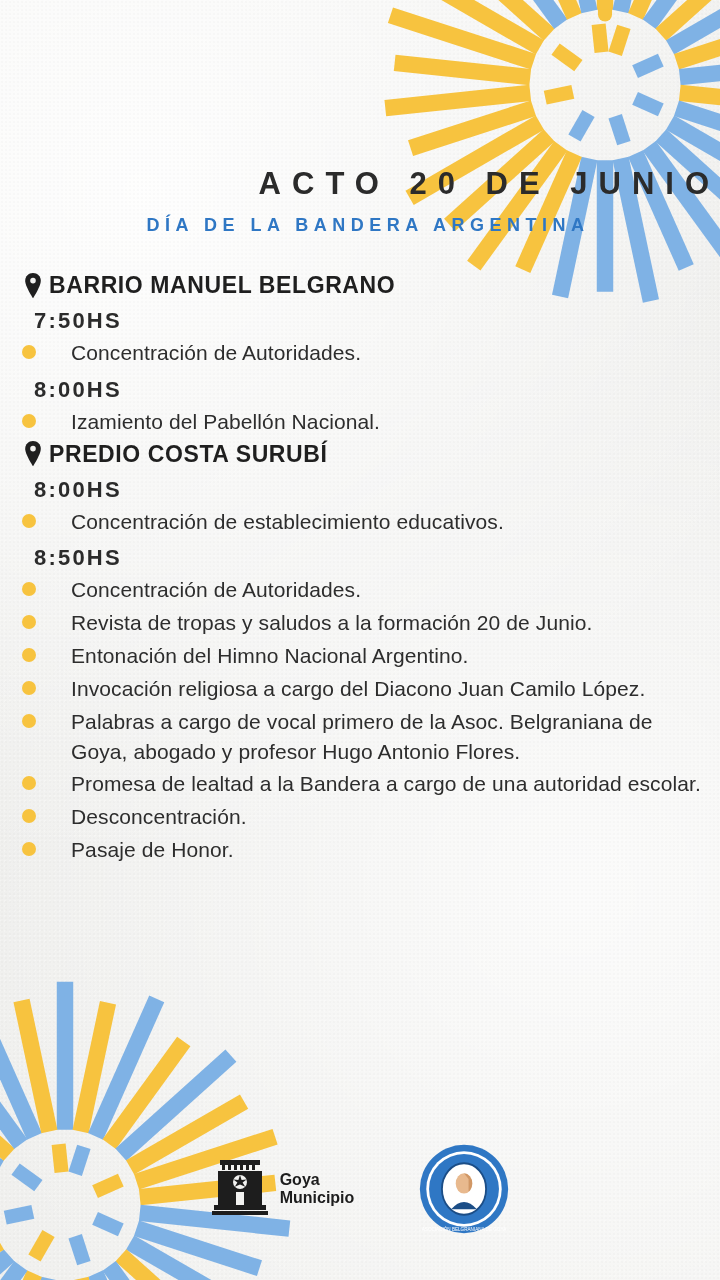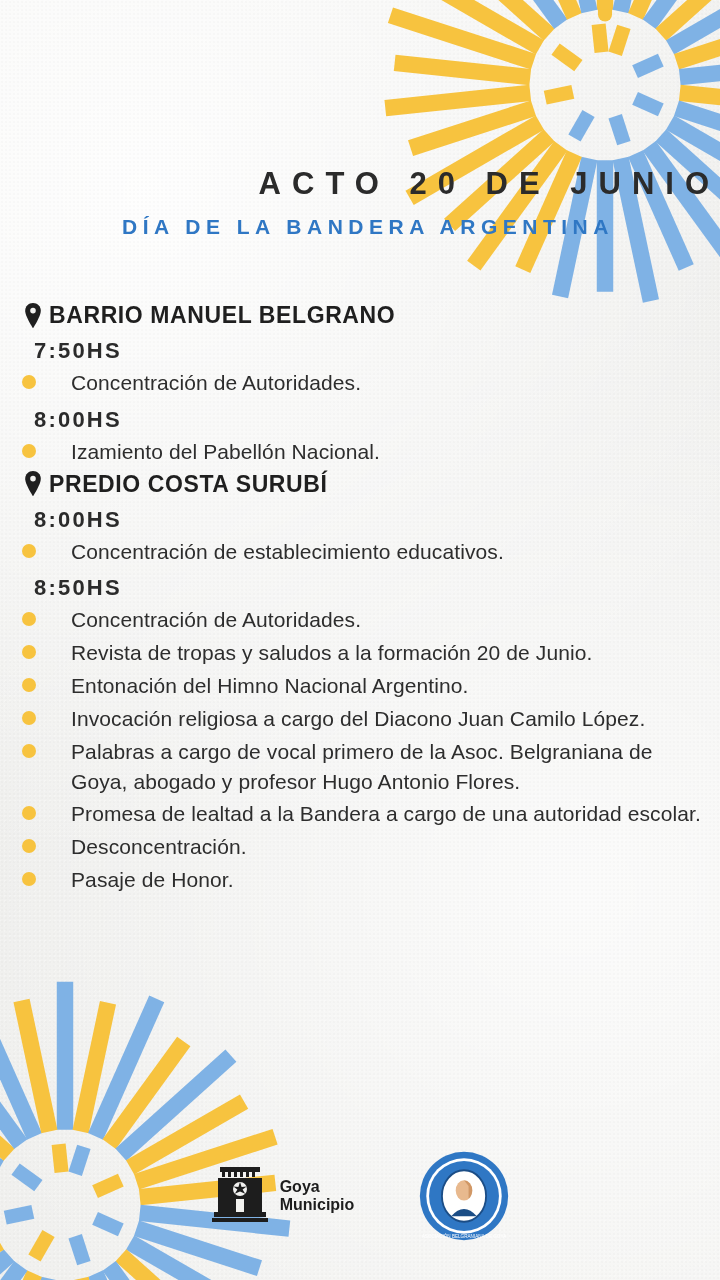--- a/index.html
+++ b/index.html
@@ -66,31 +66,31 @@
     font-size: 31px;
     letter-spacing: 11px;
     font-weight: 700;
     color: #2b2b2b;
     margin: 0;
     padding-left: 11px;
     text-align: right;
   }
   .subtitle {
     margin: 13px 0 0 0;
-    font-size: 21px;
+    font-size: 18px;
     letter-spacing: 5.5px;
     font-weight: 700;
     color: #2f77c4;
     padding-left: 16px;
   }
 
   
   .content {
     position: absolute;
-    top: 298px;
+    top: 268px;
     left: 22px;
     width: 680px;
   }
   .place {
     display: flex;
     align-items: center;
     margin-top: 4px;
     margin-bottom: 6px;
   }
   .place .pin {
@@ -131,21 +131,21 @@
   .item-text {
     font-size: 21px;
     line-height: 1.42;
     color: #2d2d2d;
     letter-spacing: 0.1px;
   }
 
   
   .footer {
     position: absolute;
-    bottom: 38px;
+    bottom: 45px;
     left: 0;
     width: 720px;
     display: flex;
     justify-content: center;
     align-items: center;
     gap: 64px;
   }
   .goya-logo {
     display: flex;
     align-items: center;

